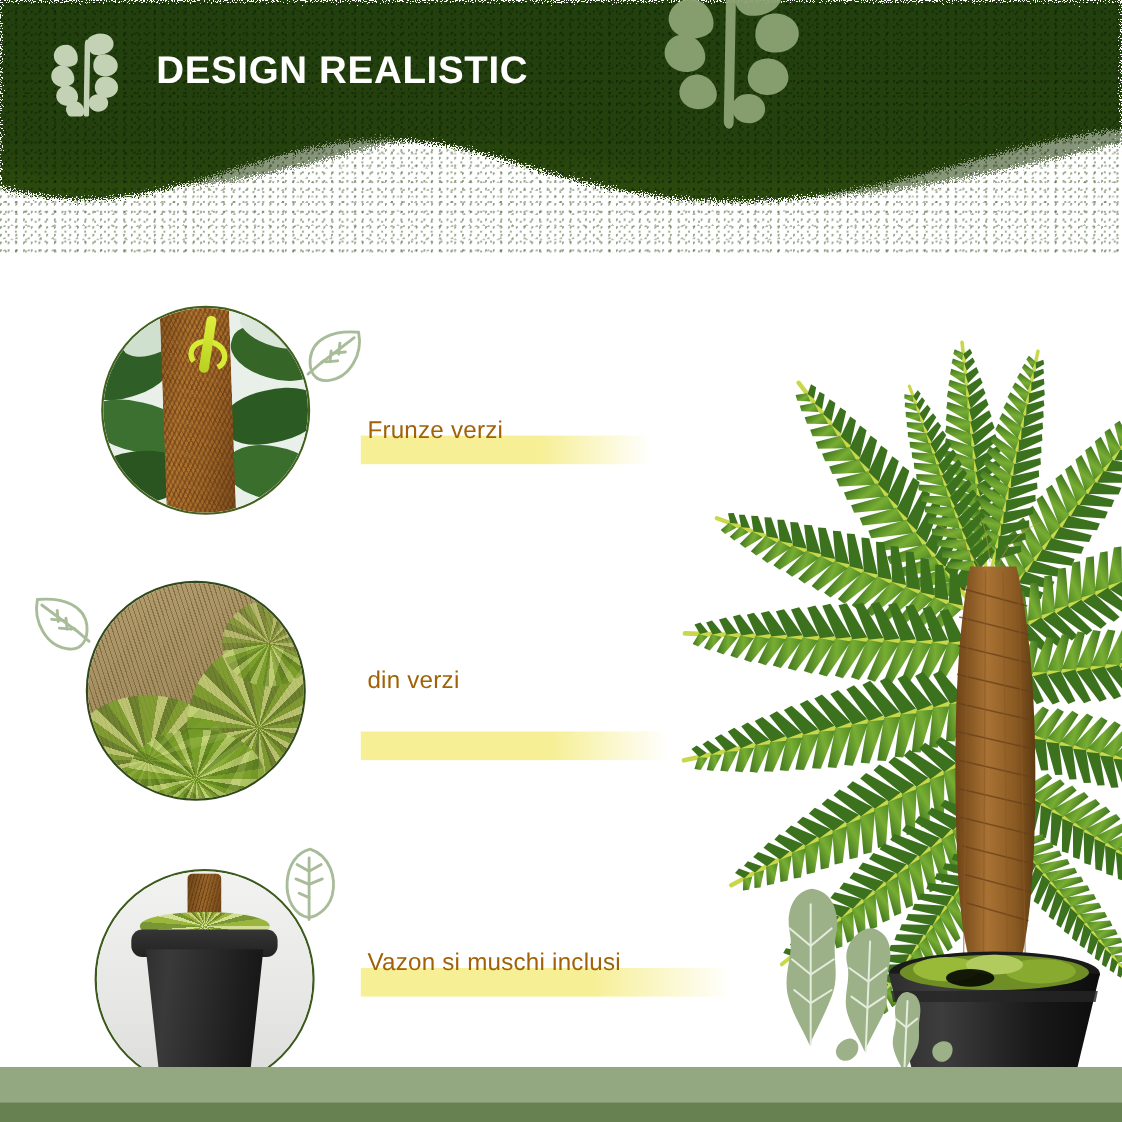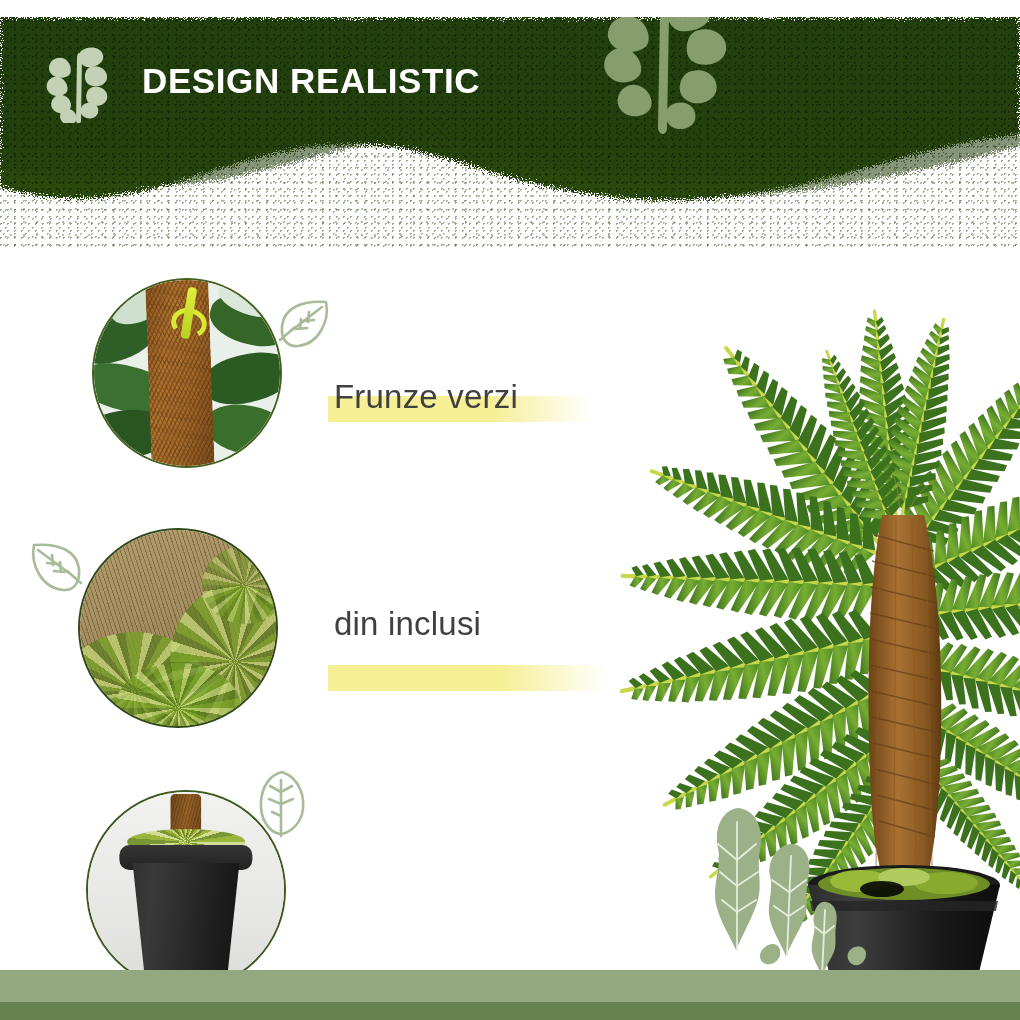--- a/index.html
+++ b/index.html
@@ -5,21 +5,21 @@
   html,body{margin:0;padding:0;}
   body{
     width:1020px;height:1020px;
     font-family:"Liberation Sans", sans-serif;
     background:#ffffff;
     overflow:hidden;
   }
   #stage{position:relative;width:1020px;height:1020px;overflow:hidden;background:#fff;}
 
   
-  .header-wrap{position:absolute;left:0;top:17px;width:1020px;height:230px;overflow:hidden;}
+  .header-wrap{position:absolute;left:0;top:0;width:1020px;height:230px;overflow:hidden;}
   .header-green{
     position:absolute;left:0;top:0;width:1020px;height:230px;
   }
   .grain{
     position:absolute;left:0;top:0;width:1020px;height:230px;
     opacity:.85;
     background-image:
       radial-gradient(circle at 10% 55%, rgba(36,64,12,.55) 0 1px, transparent 1px),
       radial-gradient(circle at 35% 70%, rgba(36,64,12,.45) 0 1px, transparent 1px),
       radial-gradient(circle at 62% 40%, rgba(36,64,12,.5) 0 1px, transparent 1px),
@@ -120,21 +120,21 @@
   .ico-leaf{position:absolute;}
   .ico1{left:272px;top:296px;width:64px;height:56px;}
   .ico2{left:24px;top:538px;width:66px;height:58px;transform:scaleX(-1);}
   .ico3{left:252px;top:768px;width:60px;height:72px;}
 
   
   .feat{position:absolute;}
   .feat .line{position:relative;display:block;white-space:nowrap;}
   .feat .txt{
     position:relative;z-index:2;
-    font-size:33px;color:#404040;font-weight:normal;
+    font-size:22px;color:#a16207;font-weight:normal;
     letter-spacing:.2px;
   }
   .hl{
     position:absolute;z-index:1;left:-6px;
     height:26px;
     background:linear-gradient(90deg,#f6ef96 0%,#f6ef96 62%,rgba(246,239,150,0) 100%);
   }
   .f1{left:334px;top:378px;}
   .f1 .hl{top:18px;width:264px;}
   .f2{left:334px;top:605px;}
@@ -282,24 +282,30 @@
   <div class="feat f1">
     <span class="line">
       <span class="hl"></span>
       <span class="txt">Frunze verzi</span>
     </span>
   </div>
 
   <div class="feat f2">
     <span class="line">
       <span class="hl"></span>
-      <span class="txt">din inclusi</span>
+      <span class="txt">din verzi</span>
     </span>
   </div>
 
+  <div class="feat f3">
+    <span class="line">
+      <span class="hl"></span>
+      <span class="txt">Vazon si muschi inclusi</span>
+    </span>
+  </div>
 
   <svg class="plant" viewBox="0 0 470 790">
     <defs>
       <linearGradient id="frondG" x1="0" y1="0" x2="1" y2="0">
         <stop offset="0%" stop-color="#4f8a23"></stop>
         <stop offset="45%" stop-color="#78ad33"></stop>
         <stop offset="100%" stop-color="#3f7420"></stop>
       </linearGradient>
       <linearGradient id="trunkG" x1="0" y1="0" x2="1" y2="0">
         <stop offset="0%" stop-color="#6d4316"></stop>

